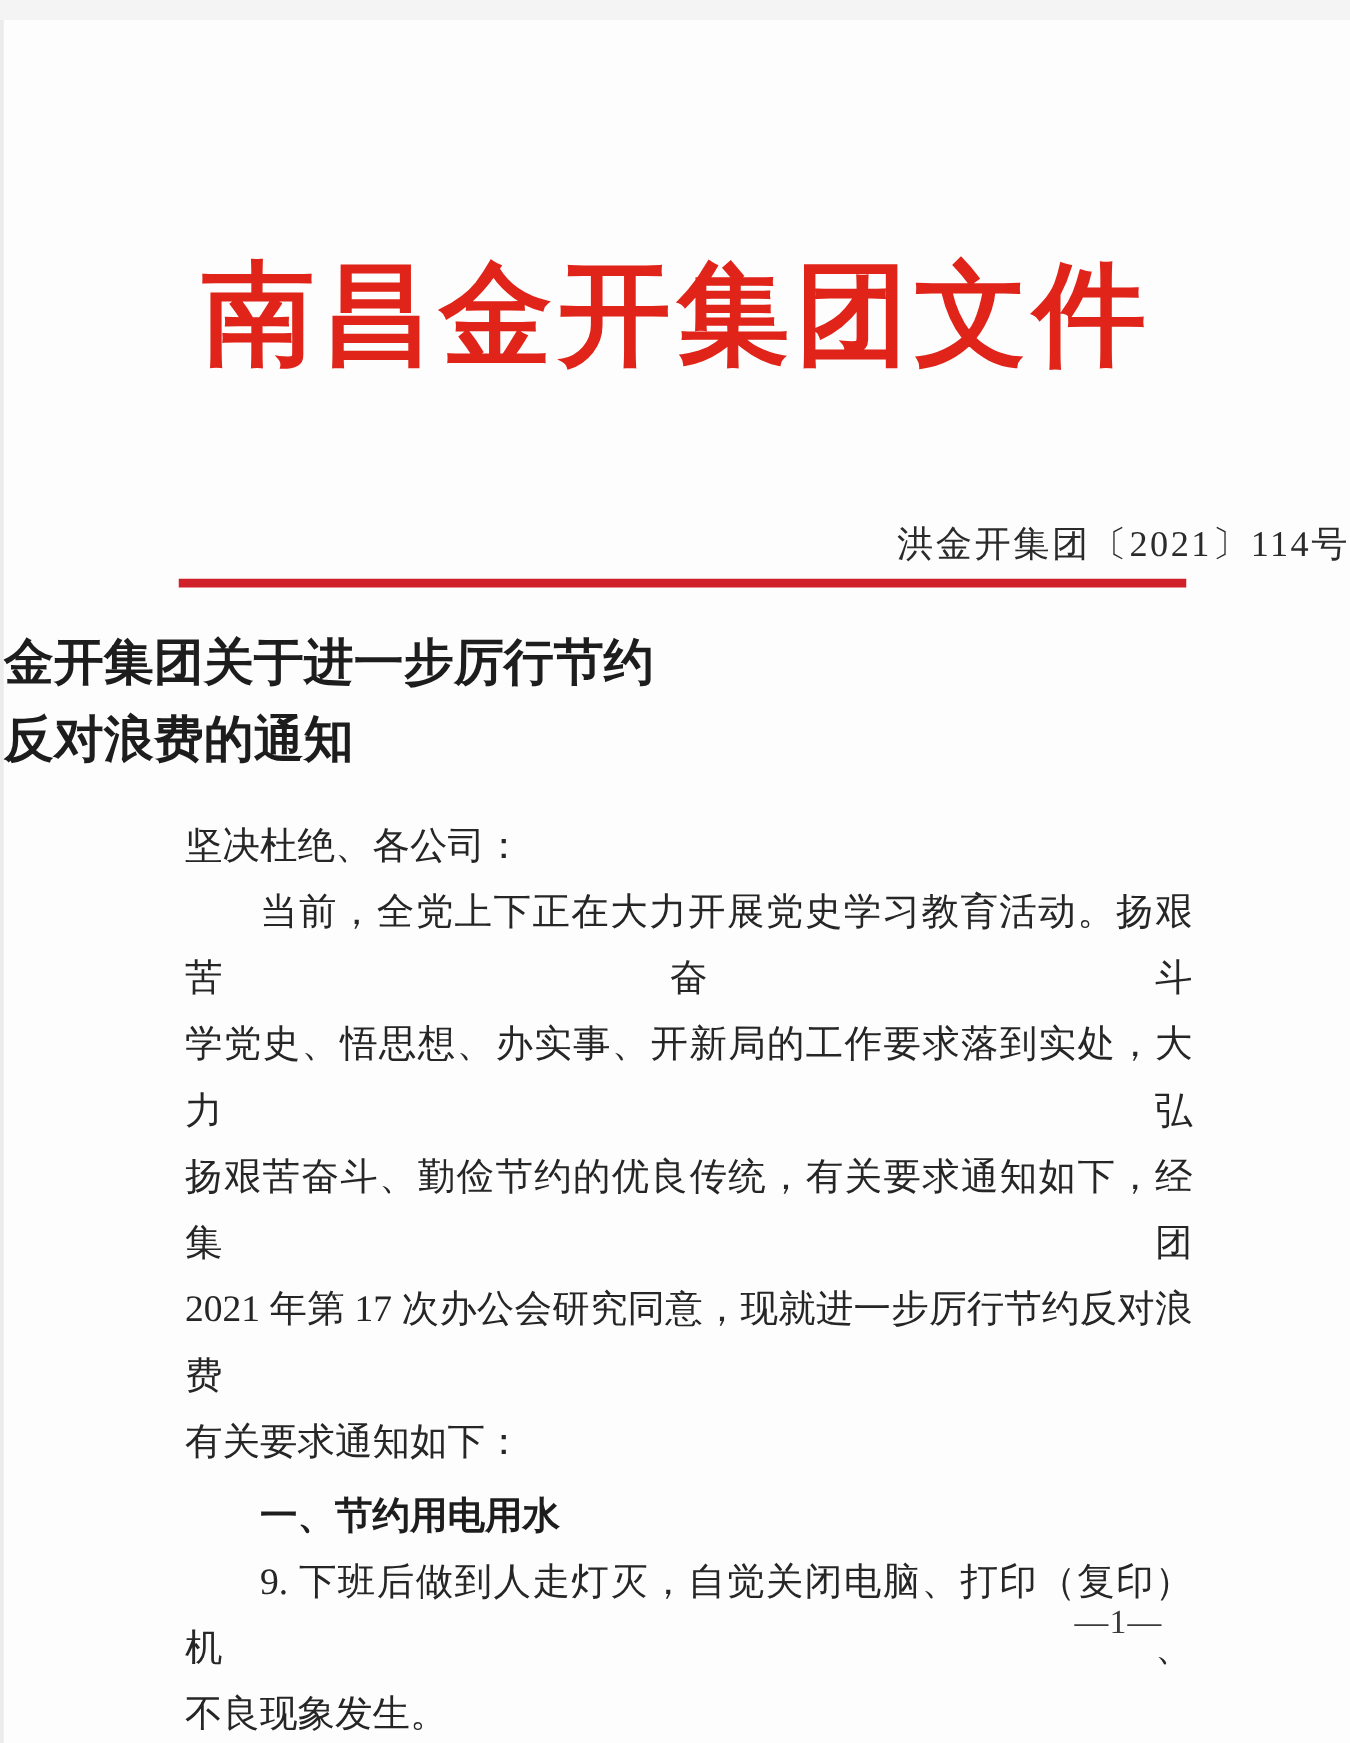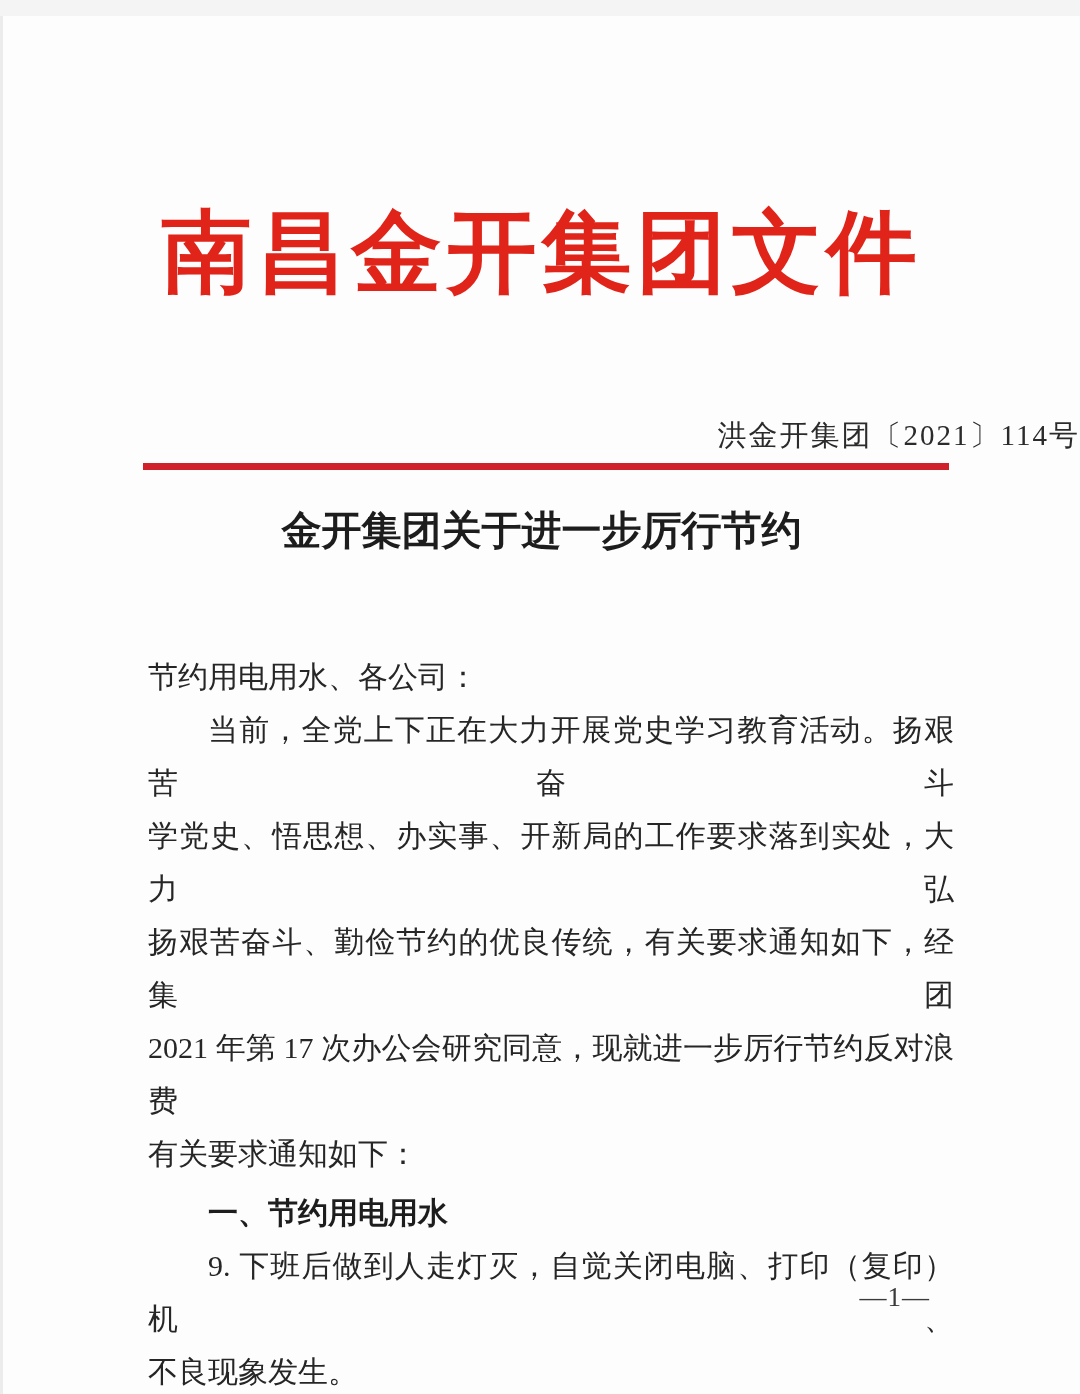--- a/index.html
+++ b/index.html
@@ -52,21 +52,21 @@
     width: 806px;
     height: 7px;
     border: 0;
   }
   
   .notice-title {
     position: absolute;
     top: 483px;
     left: 0;
     width: 100%;
-    text-align: center;
+    text-align: left;
     font-family: "Liberation Sans", sans-serif;
     font-weight: 700;
     font-size: 40px;
     color: #1d1d1d;
   }
   .notice-title .t-line {
     line-height: 62px;
   }
   
   .doc-body {
@@ -110,24 +110,25 @@
 <div class="page">
 
   <div class="letterhead" style="color: rgb(224, 36, 25);">南昌金开集团文件</div>
 
   <div class="doc-number">洪金开集团〔2021〕114号</div>
 
   <div class="red-rule" style="background: rgb(208, 32, 42);"></div>
 
   <div class="notice-title">
     <div class="t-line">金开集团关于进一步厉行节约</div>
+    <div class="t-line">反对浪费的通知</div>
   </div>
 
   <div class="doc-body">
-      <div class="line">节约用电用水、各公司：</div>
+      <div class="line">坚决杜绝、各公司：</div>
       <div class="line indent fill">当前，全党上下正在大力开展党史学习教育活动。扬艰苦奋斗</div>
       <div class="line fill">学党史、悟思想、办实事、开新局的工作要求落到实处，大力弘</div>
       <div class="line fill">扬艰苦奋斗、勤俭节约的优良传统，有关要求通知如下，经集团</div>
       <div class="line fill">2021 年第 17 次办公会研究同意，现就进一步厉行节约反对浪费</div>
       <div class="line">有关要求通知如下：</div>
       <div class="line indent bold gap">一、节约用电用水</div>
       <div class="line indent fill">9. 下班后做到人走灯灭，自觉关闭电脑、打印（复印）机、</div>
       <div class="line">不良现象发生。</div>
     </div>
 

